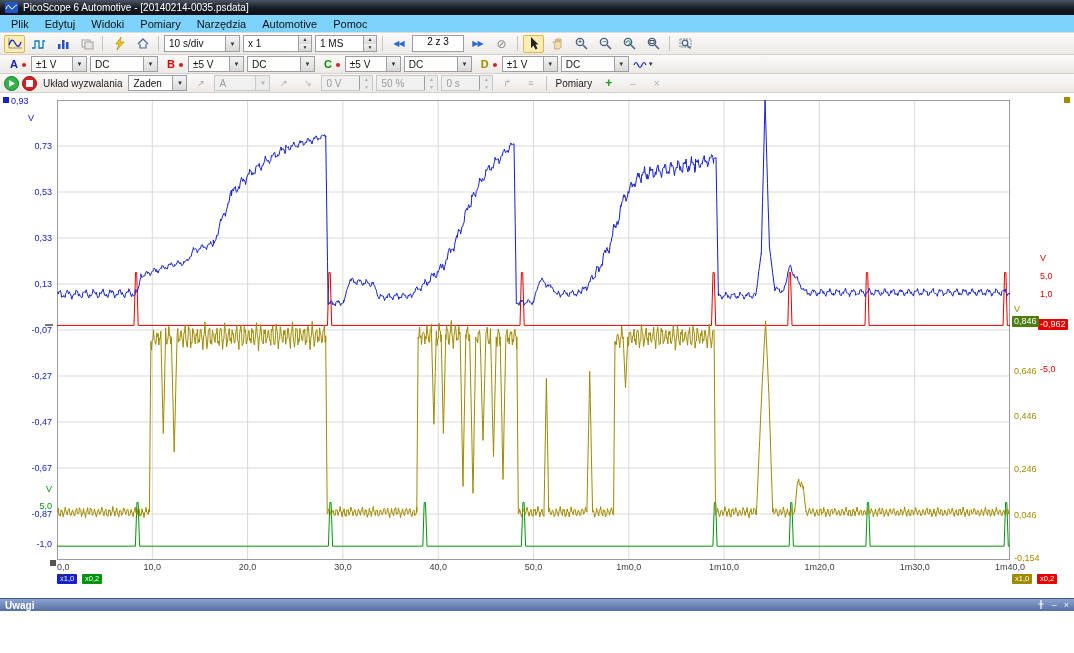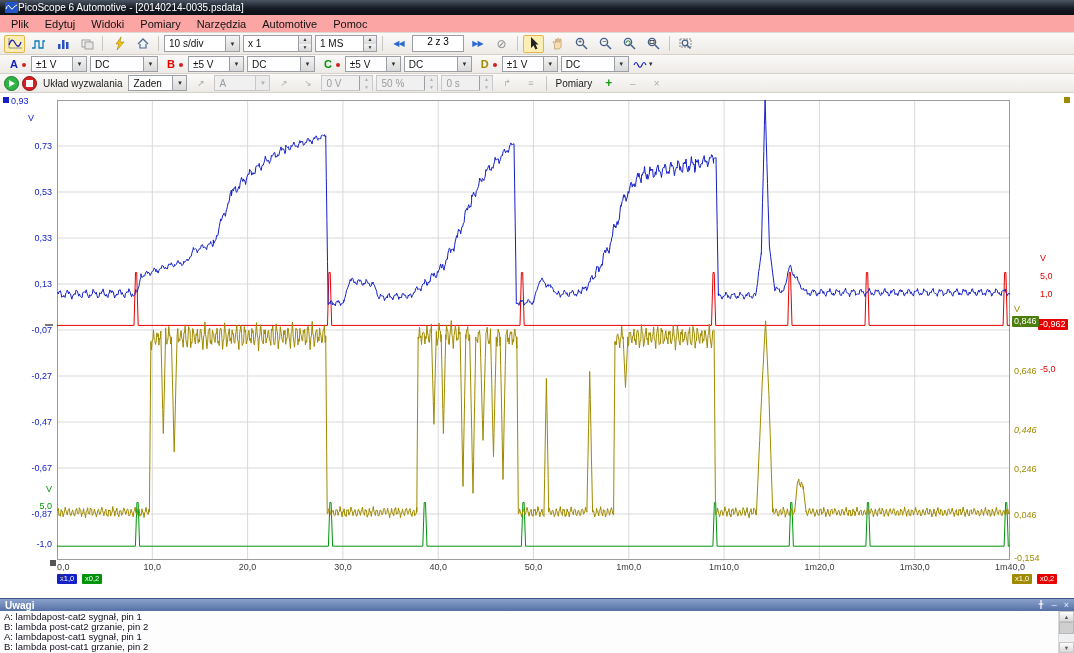--- a/index.html
+++ b/index.html
@@ -1,19 +1,19 @@
 <!DOCTYPE html>
 <html><head>
 <meta charset="utf-8">
 <style>
 *{box-sizing:border-box;margin:0;padding:0}
 html,body{width:1074px;height:653px;overflow:hidden}
 .app{position:relative;width:1074px;height:653px;overflow:hidden;background:#fff;font-family:"Liberation Sans","DejaVu Sans",sans-serif;cursor:default}
-.titlebar{height:15px;background:linear-gradient(#4b5564,#161b24 55%,#0b0f16);display:flex;align-items:center;padding:0 5px;color:#fff;font-size:10px;white-space:nowrap}
-.menubar{height:18px;background:#fca5a5;display:flex;align-items:center;font-size:11px;color:#111;padding-left:3px;border-bottom:1px solid #dedbd6}
+.titlebar{height:15px;background:linear-gradient(#4b5564,#161b24 55%,#0b0f16);display:flex;align-items:center;gap:5px;padding:0 5px;color:#fff;font-size:10px;white-space:nowrap}
+.menubar{height:18px;background:#7dd3fc;display:flex;align-items:center;font-size:11px;color:#111;padding-left:3px;border-bottom:1px solid #dedbd6}
 .menubar span{padding:2px 8px}
 .tb{display:flex;align-items:center;background:linear-gradient(#fbfaf9,#edeae6);border-bottom:1px solid #d5d2cc;padding:0 4px;gap:3px;white-space:nowrap}
 .tb1{height:22px}.tb2{height:19px}.tb3{height:19px}
 .ibtn{height:18px;min-width:21px;display:inline-flex;align-items:center;justify-content:center;border:1px solid transparent;border-radius:2px;font-size:10px;color:#333}
 .sel{background:#fdeeb3;border-color:#e3b64d}
 .sep{width:1px;height:15px;background:#c9c6c0;margin:0 2px}
 .combo{display:inline-flex;align-items:center;height:17px;background:#fff;border:1px solid #9b9fa5;font-size:10px;color:#111}
 .combo .val{padding:0 4px;flex:1;text-align:left;overflow:hidden}
 .combo .dd{width:14px;align-self:stretch;display:flex;align-items:center;justify-content:center;font-size:6px;color:#333;background:linear-gradient(#f4f4f4,#d9d9d9);border-left:1px solid #9b9fa5}
 .spinbtns{display:flex;flex-direction:column;align-self:stretch;width:13px;border-left:1px solid #9b9fa5}
@@ -333,21 +333,21 @@
       <div class="axlbl" style="top: 445.9px; right: 1022px; color: rgb(21, 32, 200);">-1,0</div>
       <div class="axlbl" style="top: 390.7px; right: 1022px; color: rgb(0, 148, 10);">V</div>
       <div class="axlbl" style="top: 407.95px; right: 1022px; color: rgb(0, 148, 10);">5,0</div>
       <div class="axlbl" style="top: 159.55px; left: 1040px; color: rgb(230, 0, 0);">V</div>
       <div class="axlbl" style="top: 177.95px; left: 1040px; color: rgb(230, 0, 0);">5,0</div>
       <div class="axlbl" style="top: 196.35px; left: 1040px; color: rgb(230, 0, 0);">1,0</div>
       <div class="axlbl" style="top: 271.1px; left: 1040px; color: rgb(230, 0, 0);">-5,0</div>
       <div class="axlbl axbox" style="top: 226.25px; left: 1038px; background: rgb(230, 0, 0); color: rgb(255, 255, 255);">-0,962</div>
       <div class="axlbl" style="top: 211.3px; left: 1014px; color: rgb(160, 138, 0);">V</div>
       <div class="axlbl" style="top: 273.4px; left: 1014px; color: rgb(160, 138, 0);">0,646</div>
-      <div class="axlbl" style="top: 332px; left: 1014px; color: rgb(160, 138, 0); font-style: italic;">0,446</div>
+      <div class="axlbl" style="top: 318px; left: 1014px; color: rgb(160, 138, 0);">0,446</div>
       <div class="axlbl" style="top: 371.15px; left: 1014px; color: rgb(160, 138, 0);">0,246</div>
       <div class="axlbl" style="top: 417.15px; left: 1014px; color: rgb(160, 138, 0);">0,046</div>
       <div class="axlbl" style="top: 459.7px; left: 1014px; color: rgb(160, 138, 0);">-0,154</div>
       <div class="axlbl axbox" style="top: 223px; left: 1012px; background: #4d7c0f; color: rgb(255, 255, 255);">0,846</div>
       <div class="xlbl" style="left: 57px; text-align: left;">0,0</div>
       <div class="xlbl" style="left: 130.3px;">10,0</div>
       <div class="xlbl" style="left: 225.6px;">20,0</div>
       <div class="xlbl" style="left: 320.9px;">30,0</div>
       <div class="xlbl" style="left: 416.2px;">40,0</div>
       <div class="xlbl" style="left: 511.5px;">50,0</div>
@@ -362,26 +362,15 @@
   <div class="notes">
     <div class="nh">
       <span>Uwagi</span>
       <span class="sp"></span>
       <span class="nh-ic"><svg width="8" height="10" style="display:inline-block;vertical-align:middle">
             <path d="M4 0 v4 M1.5 4 h5 M4 4 v5" stroke="#fff" stroke-width="1.2" fill="none"></path>
           </svg></span>
       <span class="nh-ic">–</span>
       <span class="nh-ic">×</span>
     </div>
-    <div class="nbody">
-      <div>A: lambdapost-cat2 sygnał, pin 1</div>
-      <div>B: lambda post-cat2 grzanie, pin 2</div>
-      <div>A: lambdapost-cat1 sygnał, pin 1</div>
-      <div>B: lambda post-cat1 grzanie, pin 2</div>
-      <div class="nscroll">
-        <div class="narr" style="top:0">▲</div>
-        <div class="nthumb"></div>
-        <div class="narr" style="bottom:0">▼</div>
-      </div>
-    </div>
   </div>
 
 </div>
 
 </body></html>

